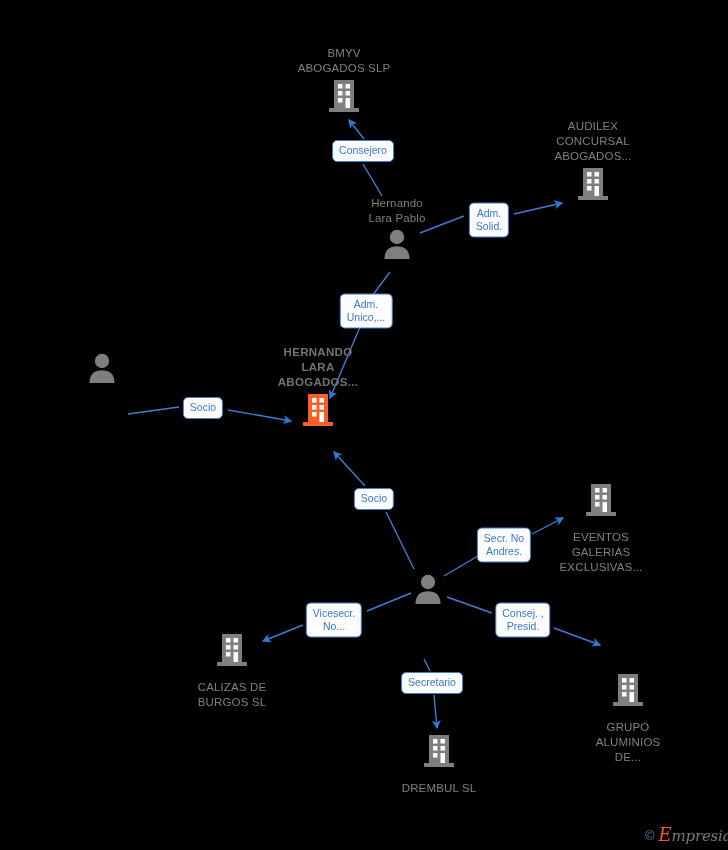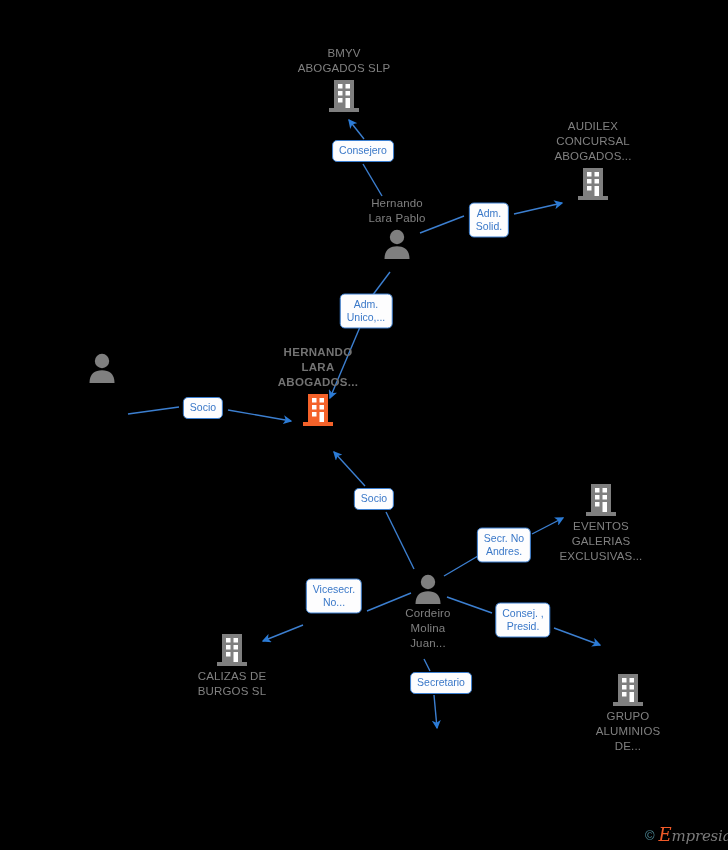--- a/index.html
+++ b/index.html
@@ -41,21 +41,21 @@
   .node.company-main .nlabel {
     font-weight: bold;
     color: #737373;
     letter-spacing: 0.3px;
   }
   .node .icon-wrap {
     display: block;
     line-height: 0;
   }
   .node.label-above .icon-wrap { margin-top: 2px; }
-  .node.label-below .nlabel { margin-top: 1px; }
+  .node.label-below .nlabel { margin-top: 12px; }
 
   .edge-label {
     position: absolute;
     z-index: 4;
     background: #fdfdfe;
     border: 1.3px solid #3c7fd0;
     border-radius: 5px;
     color: #3a78c8;
     font-size: 10.5px;
     line-height: 13px;
@@ -223,23 +223,20 @@
 EXCLUSIVAS...</div>
   </div>
 
   <div class="node label-below" style="left:428px; top:573px;">
     <span class="icon-wrap">
       <svg width="30" height="32" viewBox="0 0 30 32" xmlns="http://www.w3.org/2000/svg">
         <circle cx="15" cy="9" r="7.2" fill="#7f7f7f"></circle>
         <path d="M2.5 31 C2.5 21.5 8 18.2 15 18.2 C22 18.2 27.5 21.5 27.5 31 Z" fill="#7f7f7f"></path>
       </svg>
     </span>
-    <div class="nlabel">Cordeiro
-Molina
-Juan...</div>
   </div>
 
   <div class="node label-below" style="left:232px; top:632px;">
     <span class="icon-wrap">
       <svg width="34" height="36" viewBox="0 0 34 36" xmlns="http://www.w3.org/2000/svg">
         <rect x="7" y="2" width="20" height="28" fill="#7f7f7f"></rect>
         <rect x="2" y="30" width="30" height="4" fill="#7f7f7f"></rect>
         <rect x="11" y="6" width="4.5" height="4.5" fill="#ffffff"></rect>
         <rect x="18.5" y="6" width="4.5" height="4.5" fill="#ffffff"></rect>
         <rect x="11" y="13" width="4.5" height="4.5" fill="#ffffff"></rect>
@@ -263,34 +260,49 @@
         <rect x="18.5" y="13" width="4.5" height="4.5" fill="#ffffff"></rect>
         <rect x="11" y="20" width="4.5" height="4.5" fill="#ffffff"></rect>
         <rect x="18.5" y="20" width="4.5" height="10" fill="#ffffff"></rect>
       </svg>
     </span>
     <div class="nlabel">GRUPO
 ALUMINIOS
 DE...</div>
   </div>
 
+  <div class="node label-below" style="left:439px; top:733px;">
+    <span class="icon-wrap">
+      <svg width="34" height="36" viewBox="0 0 34 36" xmlns="http://www.w3.org/2000/svg">
+        <rect x="7" y="2" width="20" height="28" fill="#7f7f7f"></rect>
+        <rect x="2" y="30" width="30" height="4" fill="#7f7f7f"></rect>
+        <rect x="11" y="6" width="4.5" height="4.5" fill="#ffffff"></rect>
+        <rect x="18.5" y="6" width="4.5" height="4.5" fill="#ffffff"></rect>
+        <rect x="11" y="13" width="4.5" height="4.5" fill="#ffffff"></rect>
+        <rect x="18.5" y="13" width="4.5" height="4.5" fill="#ffffff"></rect>
+        <rect x="11" y="20" width="4.5" height="4.5" fill="#ffffff"></rect>
+        <rect x="18.5" y="20" width="4.5" height="10" fill="#ffffff"></rect>
+      </svg>
+    </span>
+    <div class="nlabel">DREMBUL SL</div>
+  </div>
 
   <div class="edge-label" style="left:363px; top:151px;">Consejero</div>
   <div class="edge-label" style="left:489px; top:220px;">Adm.
 Solid.</div>
   <div class="edge-label" style="left:366px; top:311px;">Adm.
 Unico,...</div>
   <div class="edge-label" style="left:203px; top:408px;">Socio</div>
   <div class="edge-label" style="left:374px; top:499px;">Socio</div>
   <div class="edge-label" style="left:504px; top:545px;">Secr.  No
 Andres.</div>
-  <div class="edge-label" style="left:334px; top:596px;">Vicesecr.
+  <div class="edge-label" style="left:334px; top:620px;">Vicesecr.
 No...</div>
   <div class="edge-label" style="left:523px; top:620px;">Consej. ,
 Presid.</div>
-  <div class="edge-label" style="left:432px; top:683px;margin-left:9px;">Secretario</div>
+  <div class="edge-label" style="left:432px; top:683px;">Secretario</div>
 
   <div class="watermark">
     <span class="copy">©</span>
     <span class="brand"><span class="e">E</span><span>mpresia</span></span>
   </div>
 
 </div>
 
 </body></html>

